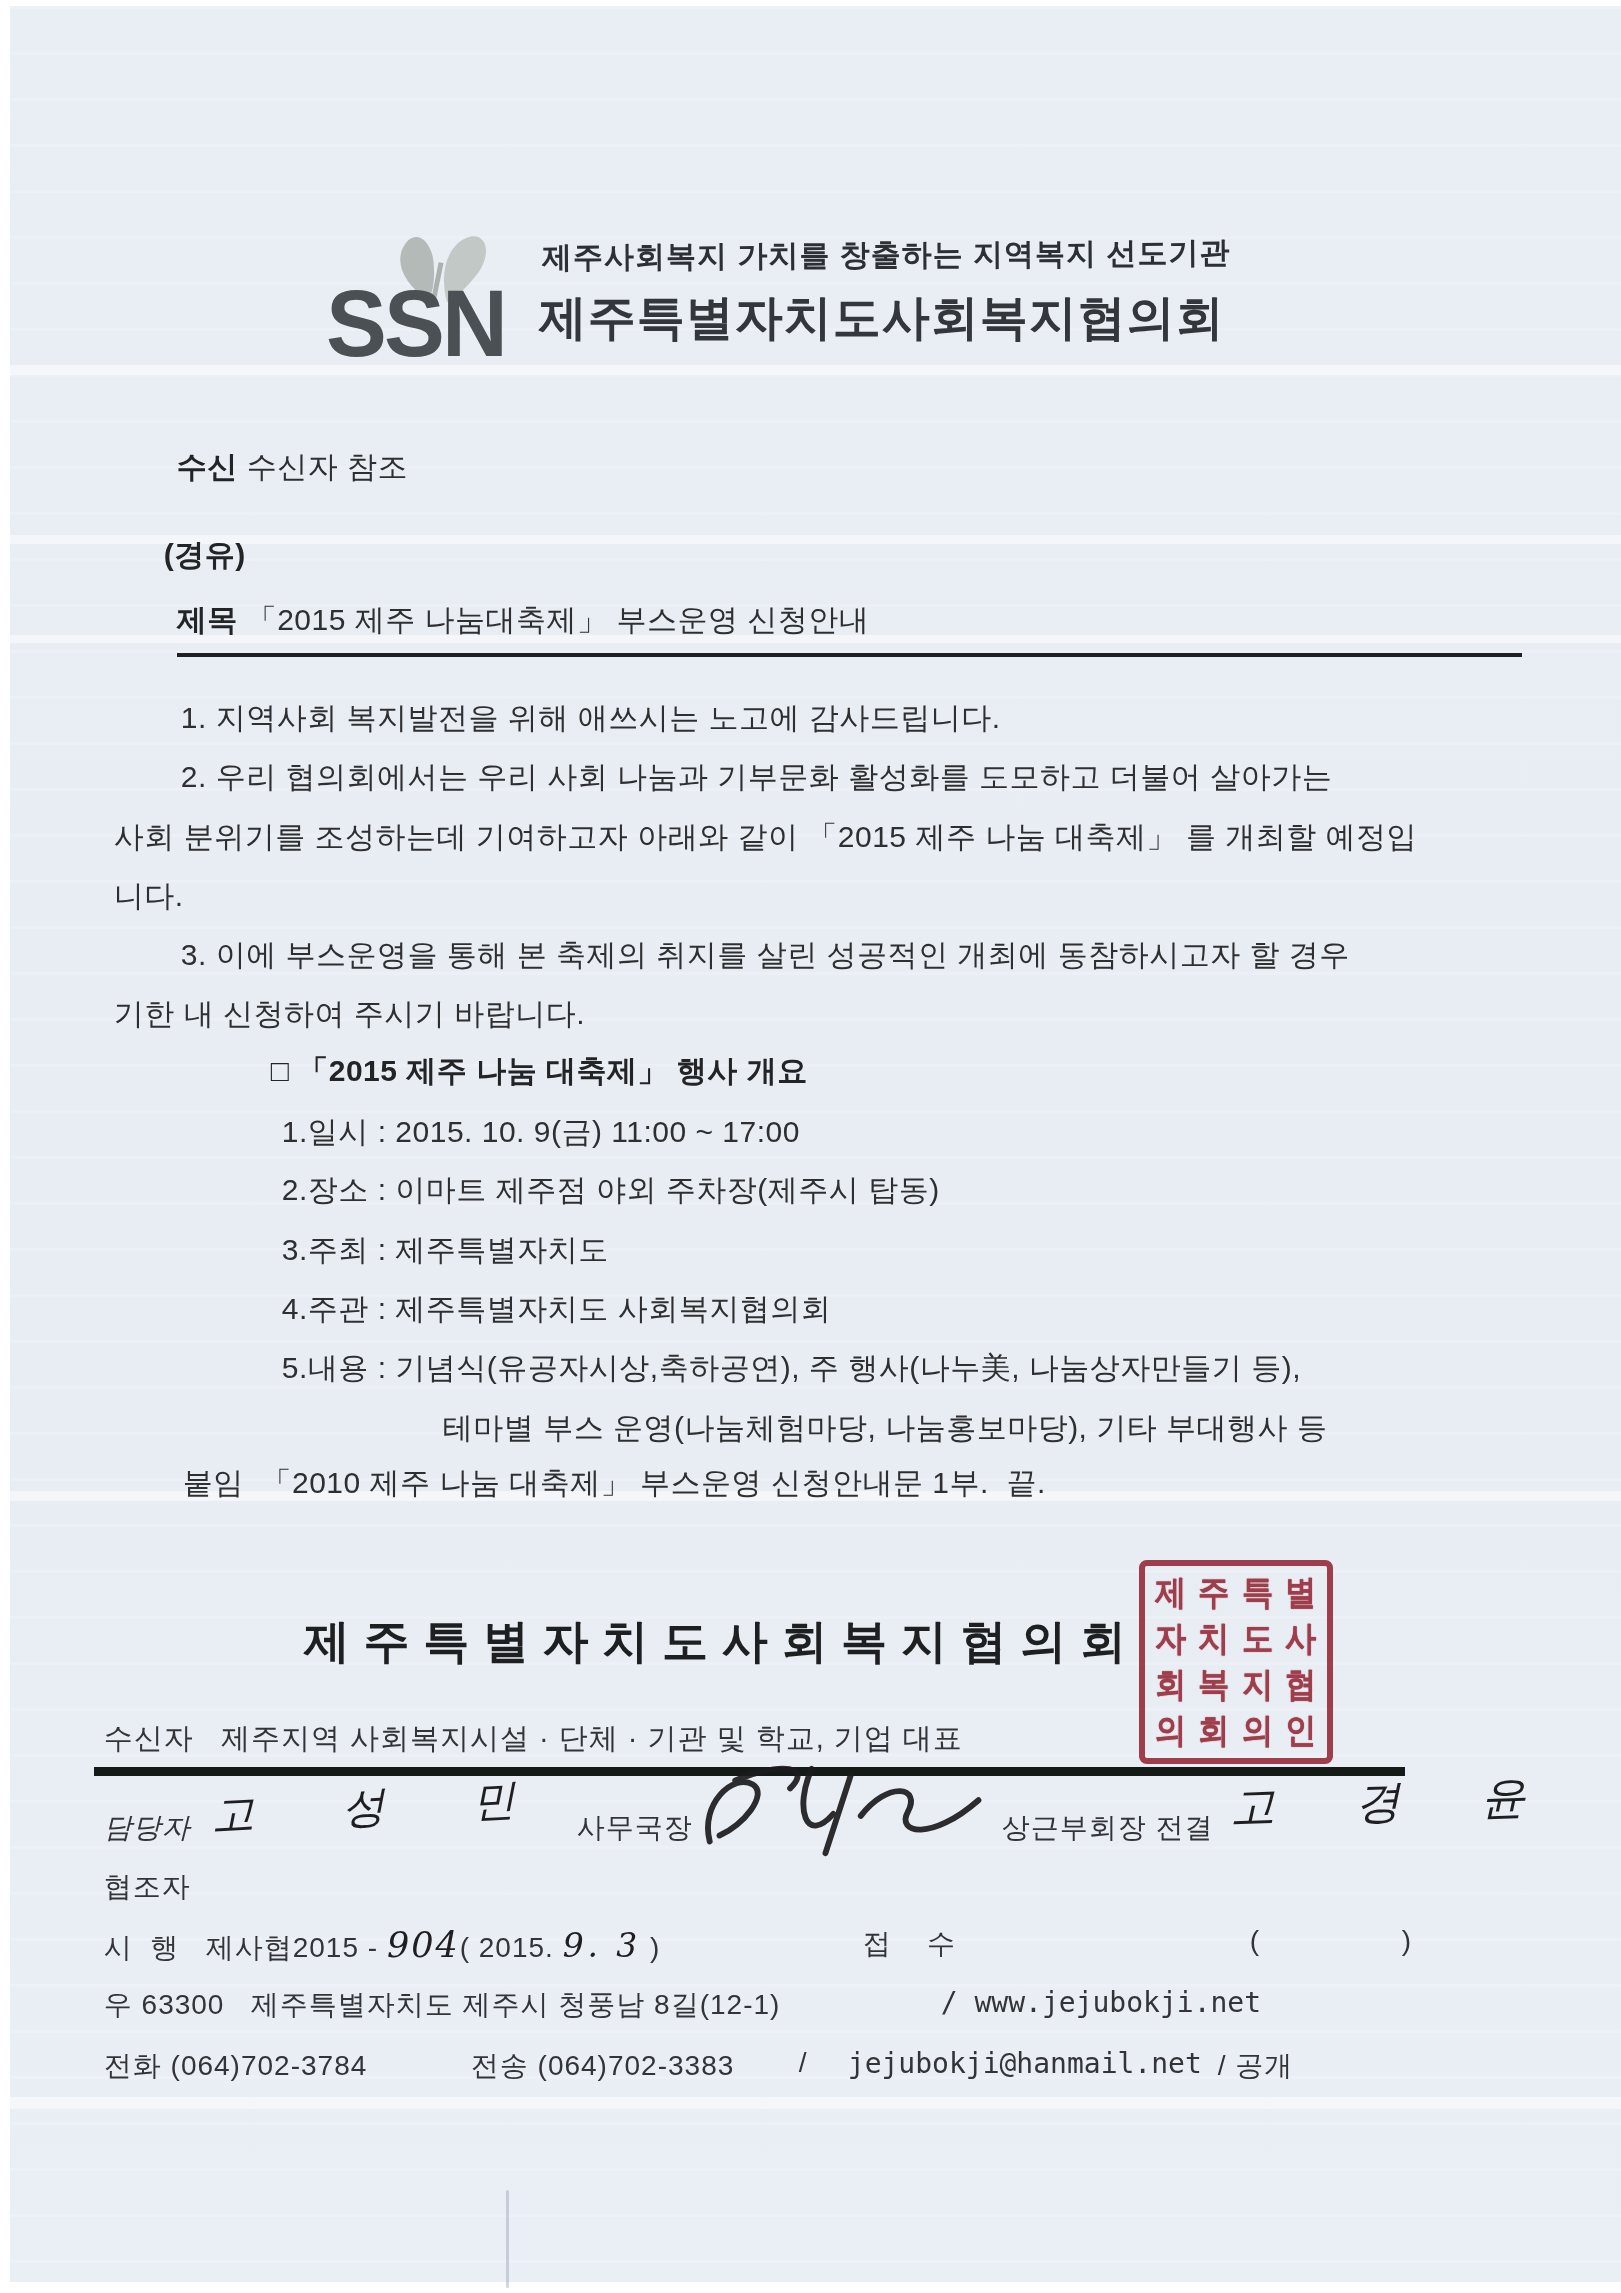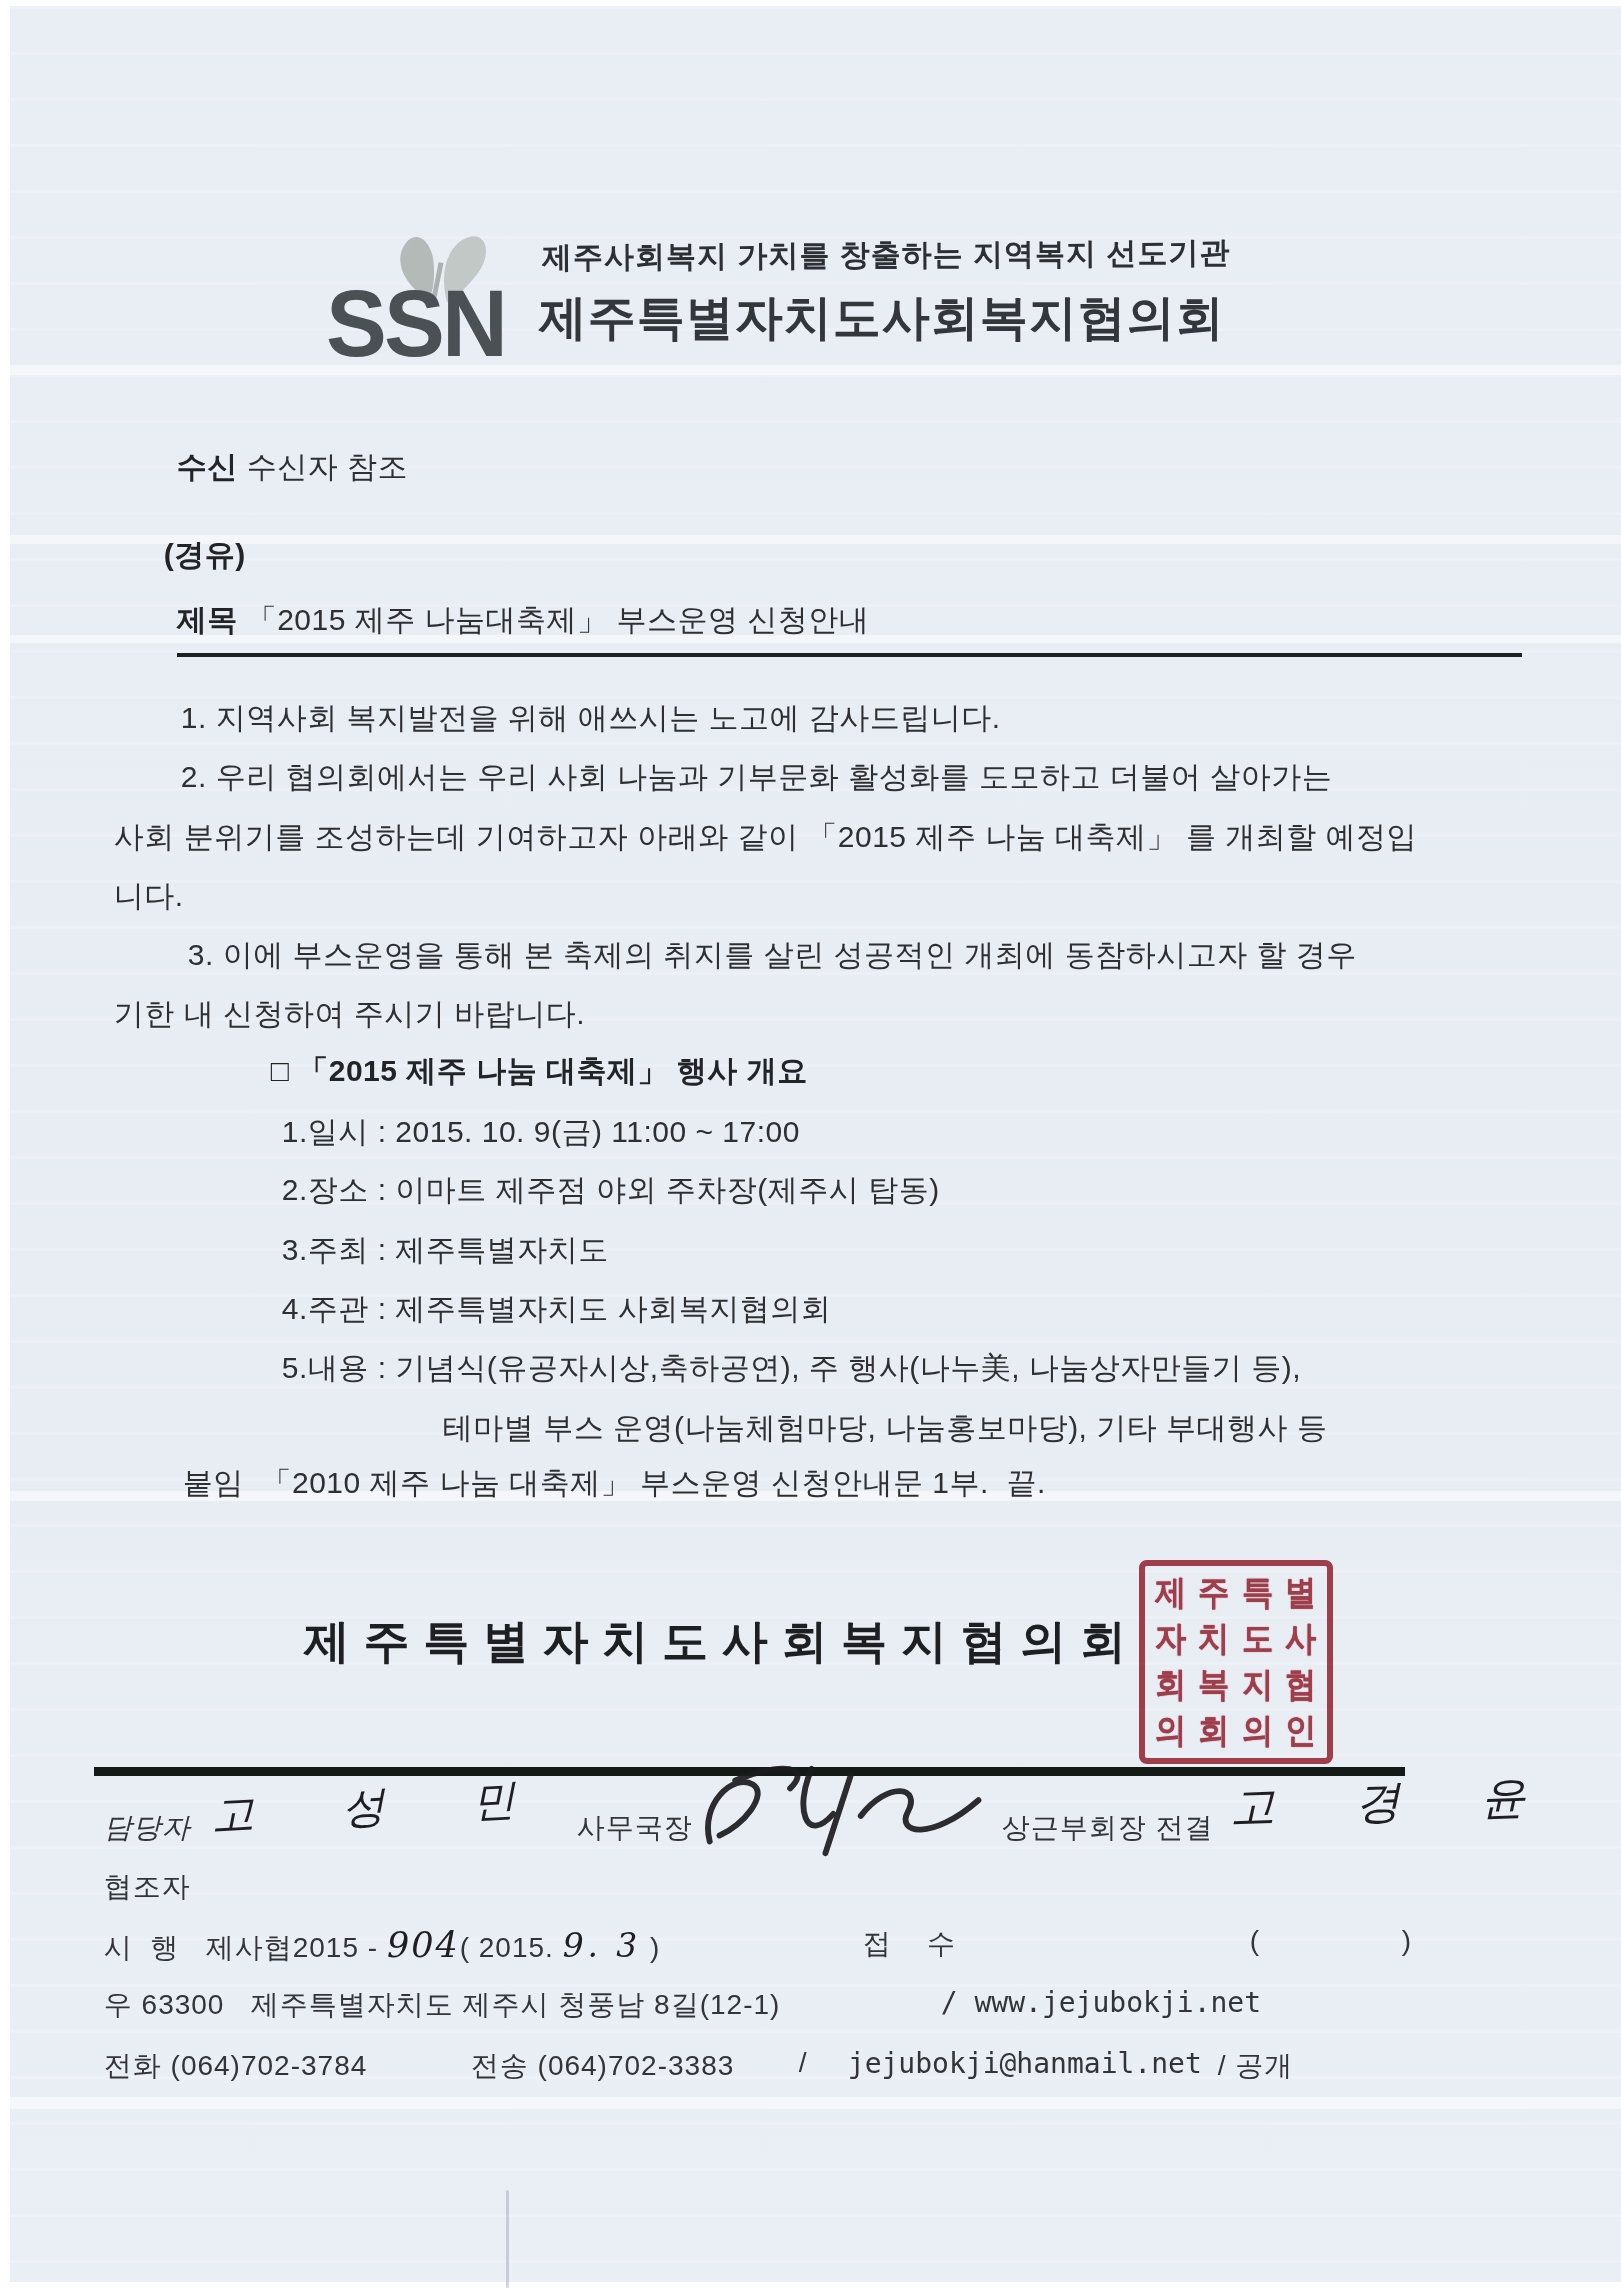--- a/index.html
+++ b/index.html
@@ -65,21 +65,21 @@
 
   <div class="abs ln" style="left:167px;top:441px;"><span class="bold">수신</span><span> </span><span>수신자 참조</span></div>
   <div class="abs ln bold" style="left:154px;top:529px;">(경유)</div>
   <div class="abs ln" style="left:167px;top:594px;"><span class="bold">제목</span><span> </span><span>「2015 제주 나눔대축제」 부스운영 신청안내</span></div>
   <div class="rule-subject"></div>
 
   <div class="abs ln" style="left:171px;top:692px;">1. 지역사회 복지발전을 위해 애쓰시는 노고에 감사드립니다.</div>
   <div class="abs ln" style="left:171px;top:751px;">2. 우리 협의회에서는 우리 사회 나눔과 기부문화 활성화를 도모하고 더불어 살아가는</div>
   <div class="abs ln" style="left:104px;top:811px;">사회 분위기를 조성하는데 기여하고자 아래와 같이 「2015 제주 나눔 대축제」 를 개최할 예정입</div>
   <div class="abs ln" style="left:104px;top:870px;">니다.</div>
-  <div class="abs ln" style="left:171px;top:929px;margin-left:7px;">3. 이에 부스운영을 통해 본 축제의 취지를 살린 성공적인 개최에 동참하시고자 할 경우</div>
+  <div class="abs ln" style="left:171px;top:929px;">3. 이에 부스운영을 통해 본 축제의 취지를 살린 성공적인 개최에 동참하시고자 할 경우</div>
   <div class="abs ln" style="left:104px;top:988px;">기한 내 신청하여 주시기 바랍니다.</div>
 
   <div class="abs ln bold" style="left:261px;top:1045px;">□ 「2015 제주 나눔 대축제」 행사 개요</div>
   <div class="abs ln" style="left:272px;top:1106px;">1.일시 : 2015. 10. 9(금) 11:00 ~ 17:00</div>
   <div class="abs ln" style="left:272px;top:1164px;">2.장소 : 이마트 제주점 야외 주차장(제주시 탑동)</div>
   <div class="abs ln" style="left:272px;top:1224px;">3.주최 : 제주특별자치도</div>
   <div class="abs ln" style="left:272px;top:1283px;">4.주관 : 제주특별자치도 사회복지협의회</div>
   <div class="abs ln" style="left:272px;top:1342px;">5.내용 : 기념식(유공자시상,축하공연), 주 행사(나누美, 나눔상자만들기 등),</div>
   <div class="abs ln" style="left:412px;top:1402px;margin-left:21px;">테마별 부스 운영(나눔체험마당, 나눔홍보마당), 기타 부대행사 등</div>
   <div class="abs ln" style="left:173px;top:1457px;">붙임  「2010 제주 나눔 대축제」 부스운영 신청안내문 1부.  끝.</div>
@@ -97,20 +97,21 @@
     <span>회</span>
     <span>복</span>
     <span>지</span>
     <span>협</span>
     <span>의</span>
     <span>회</span>
     <span>의</span>
     <span>인</span>
   </div>
 
+  <div class="abs ft" style="left:94px;top:1713px;font-size:29px;"><span>수신자</span><span>   </span><span>제주지역 사회복지시설 · 단체 · 기관 및 학교, 기업 대표</span></div>
 
   <div class="rule-footer"></div>
 
   <div class="abs ft" style="left:94px;top:1803px;font-style:italic;">담당자</div>
   <div class="abs hand" style="left:201px;top:1772px;font-size:43px;letter-spacing:37px;transform:rotate(-3deg);">고 성 민</div>
   <div class="abs ft" style="left:567px;top:1803px;">사무국장</div>
   <svg class="abs" style="left:686px;top:1753px;" width="304" height="103" viewBox="0 0 310 105">
     <g fill="none" stroke="#1c1c1f" stroke-width="6" stroke-linecap="round" opacity=".92">
       <path d="M14 84 C4 46 38 14 58 26 C74 36 48 68 24 78"></path>
       <path d="M40 22 C90 2 118 8 96 30"></path>

